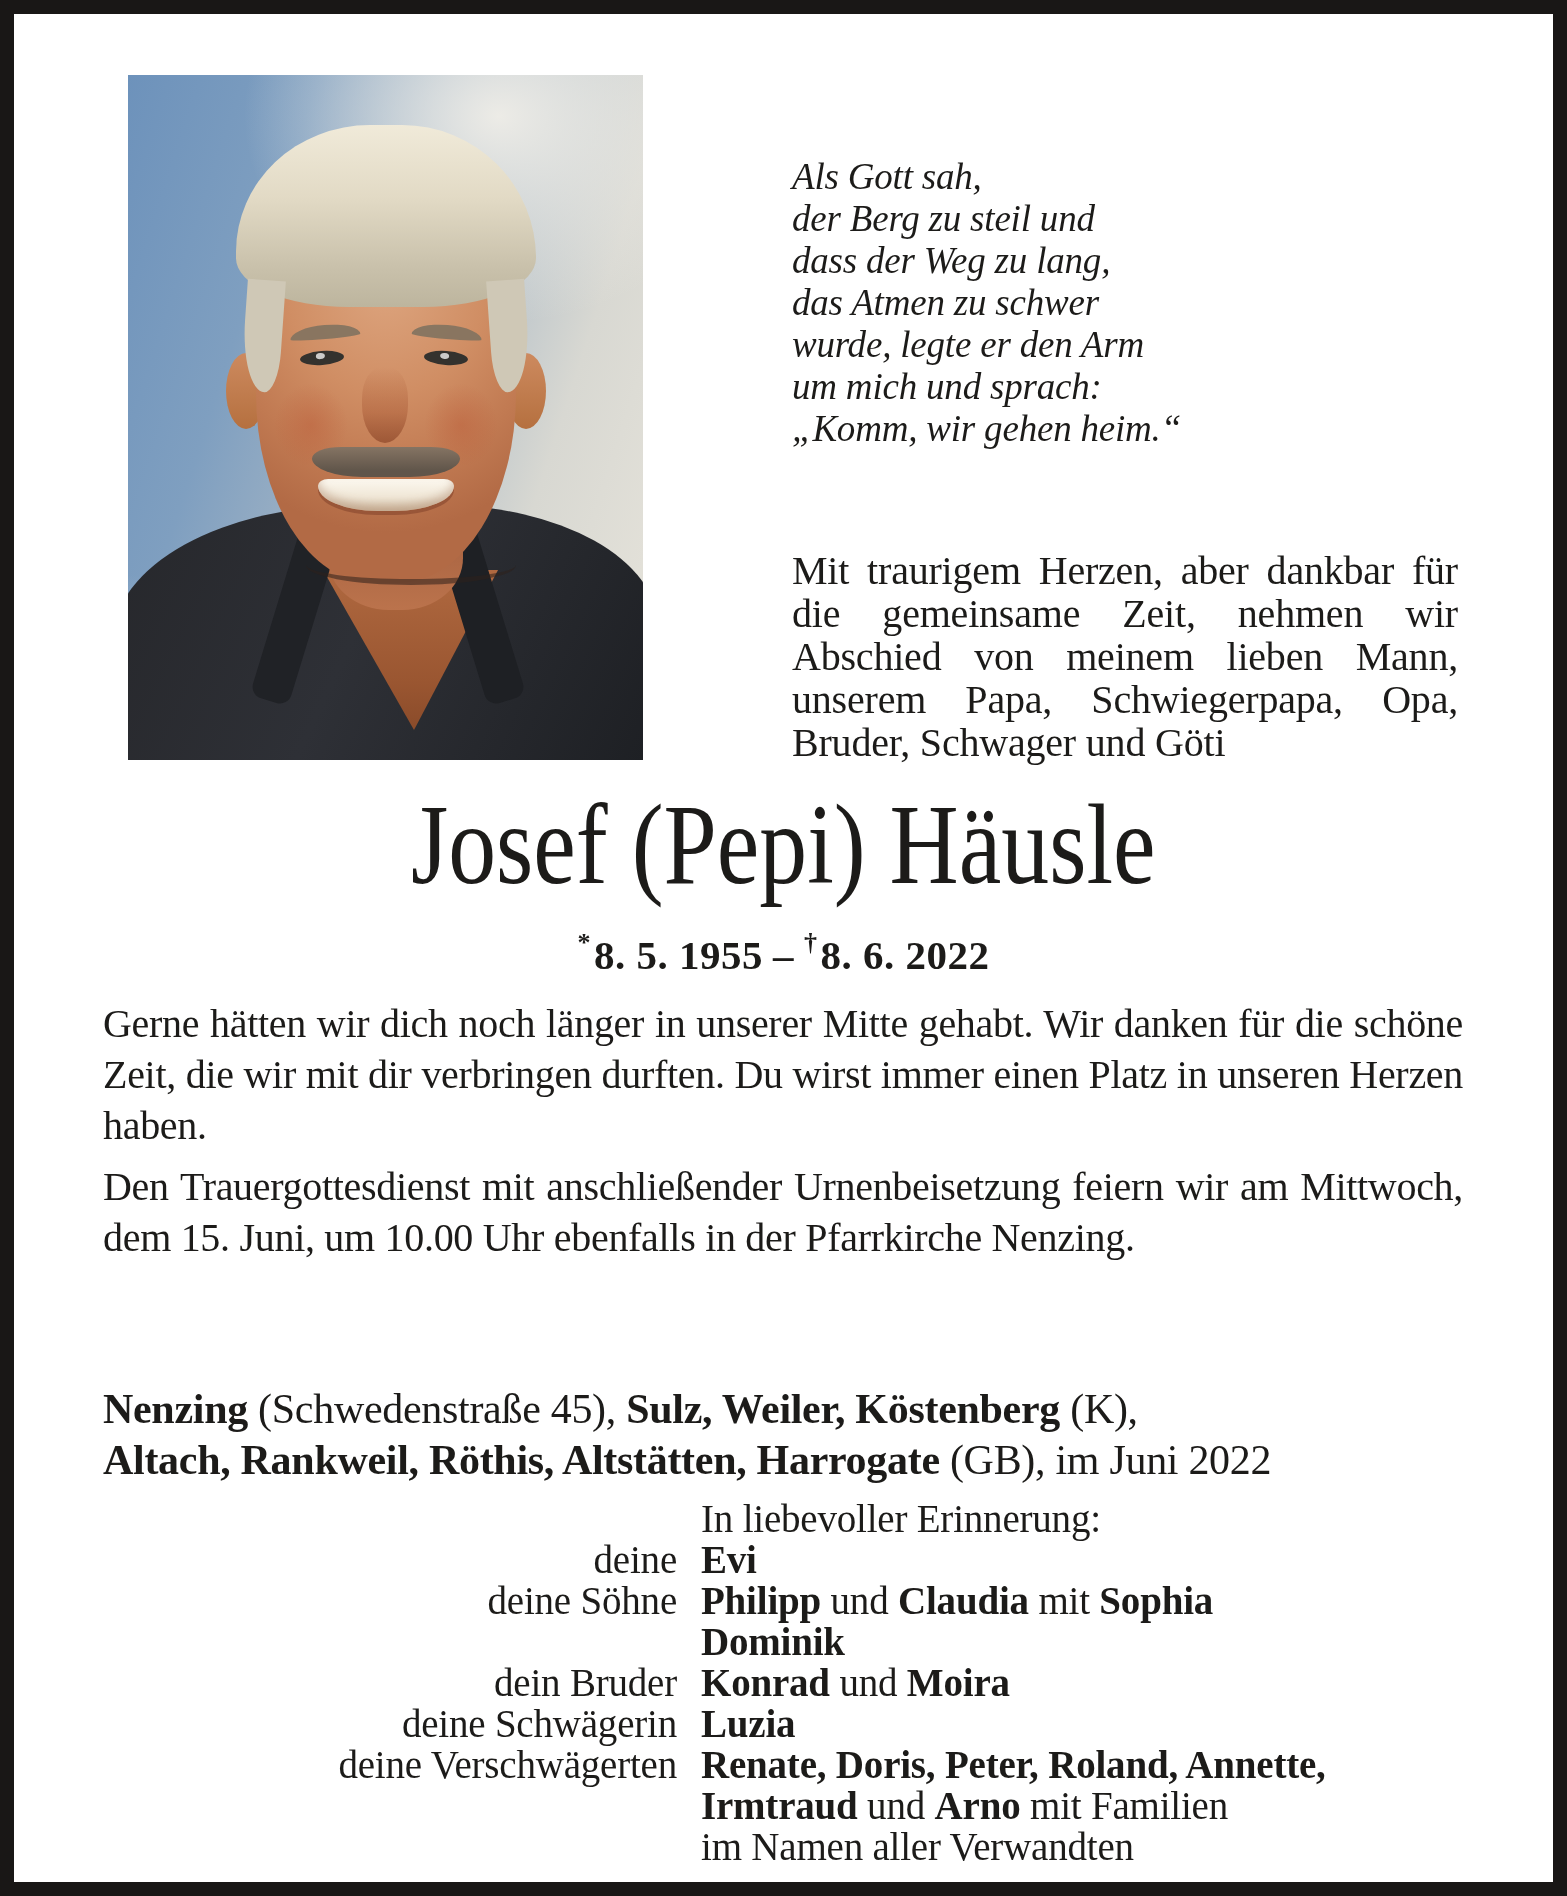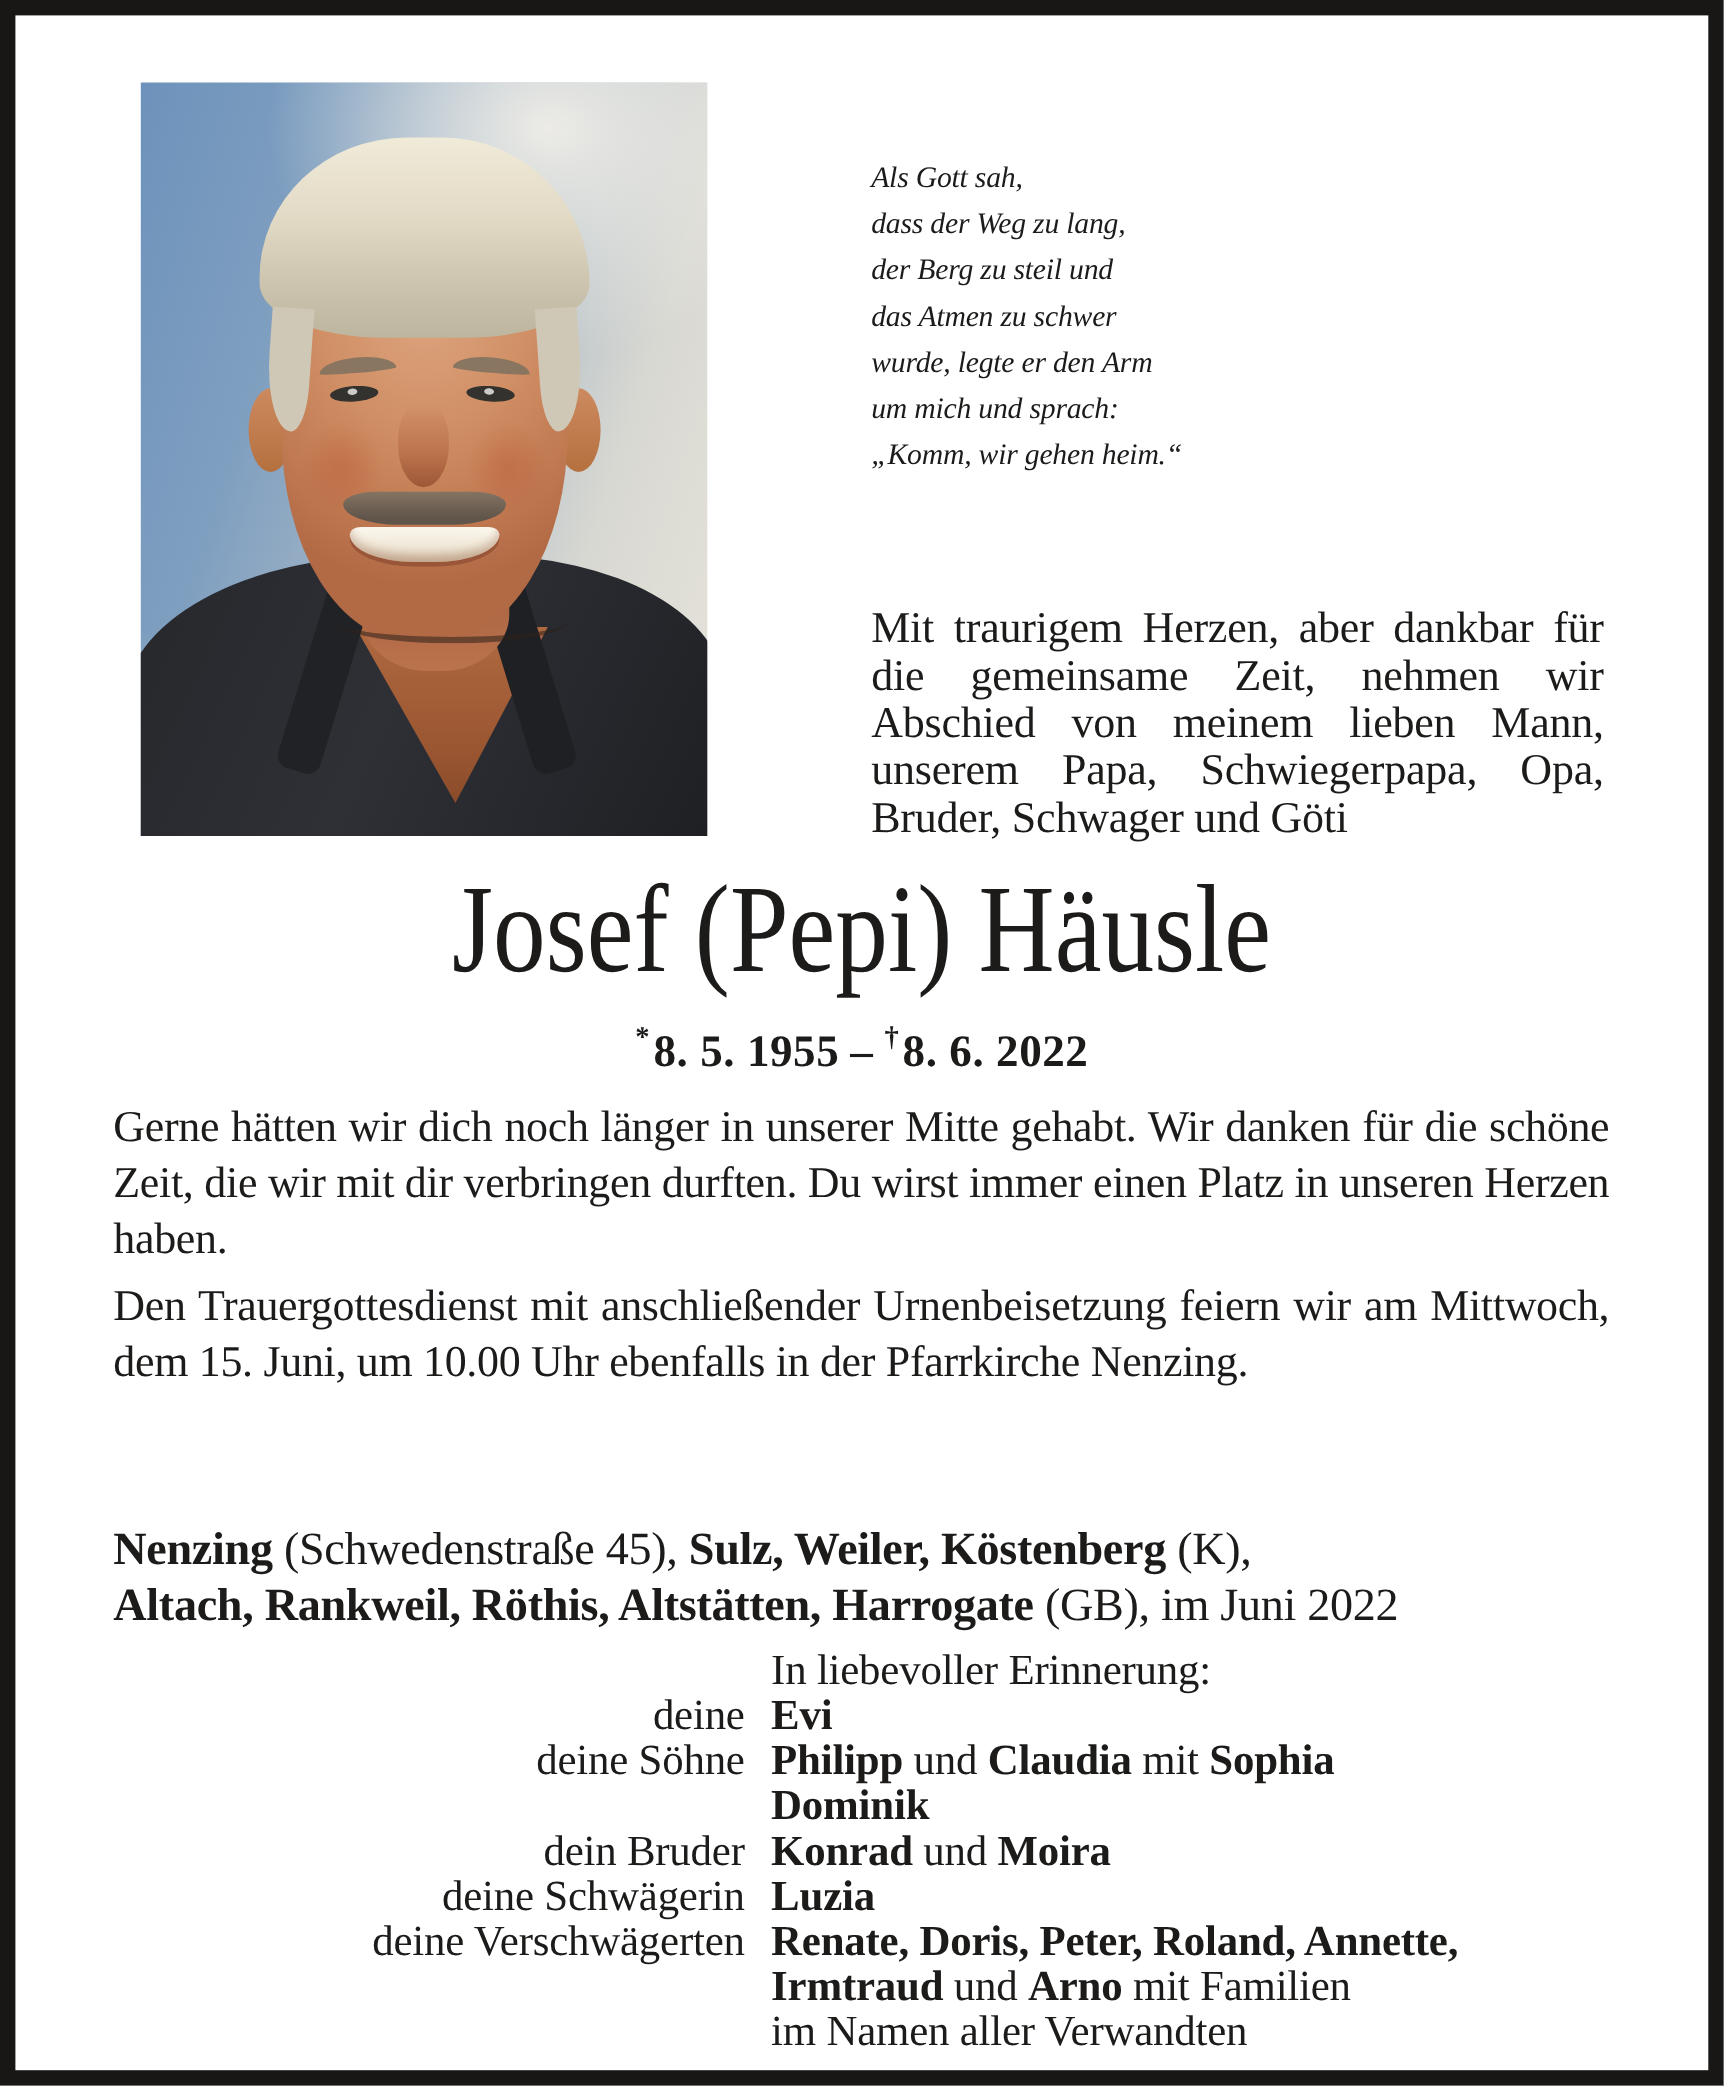--- a/index.html
+++ b/index.html
@@ -66,22 +66,22 @@
     background:radial-gradient(rgba(186,86,52,.38) 0%,rgba(186,86,52,0) 70%);}
   .cheek.l{left:146px;} .cheek.r{left:296px;}
   .mustache{left:184px; top:372px; width:148px; height:30px; z-index:14;
     background:linear-gradient(180deg,#857463 0%,#60554a 80%);
     border-radius:32% 32% 55% 55% / 62% 62% 100% 100%;}
   .mouth{left:190px; top:404px; width:136px; height:32px; z-index:13;
     background:linear-gradient(180deg,#fcf8ef 0%,#f0e7d7 55%,#d9c9b2 100%);
     border-radius:12px 12px 70px 70px / 8px 8px 30px 30px;
     box-shadow:0 4px 0 rgba(118,56,36,.45), inset 0 -6px 8px rgba(150,100,70,.35);}
   
-  .poem{position:absolute; left:792px; top:140px; width:600px;
-    font-style:italic; font-size:27px; line-height:42px; letter-spacing:-0.2px;}
+  .poem{position:absolute; left:792px; top:156px; width:600px;
+    font-style:italic; font-size:37px; line-height:42px; letter-spacing:-0.2px;}
   .intro{position:absolute; left:792px; top:549px; width:666px;
     font-size:40px; line-height:43px; text-align:justify; letter-spacing:-0.2px;}
   .title{position:absolute; left:0; top:782px; width:100%; text-align:center; z-index:2;}
   .title-scale{display:inline-block; transform:scaleX(0.84); transform-origin:center;
     font-size:114px; line-height:1.1; white-space:nowrap;}
   .dates{position:absolute; left:0; top:928px; width:100%; text-align:center;
     font-weight:bold; font-size:41px; letter-spacing:0.5px;}
   .dates sup{font-size:26px; vertical-align:18px; margin-right:3px;}
   .dates .sep{margin:0 10px;}
   .paras{position:absolute; left:103px; top:998px; width:1360px;
@@ -123,22 +123,22 @@
     <div class="brow r"></div>
     <div class="eye l"></div>
     <div class="eye r"></div>
     <div class="nose"></div>
     <div class="mustache"></div>
     <div class="mouth"></div>
   </div>
 
   <div class="poem">
     <div>Als Gott sah,</div>
+    <div>der Berg zu steil und</div>
     <div>dass der Weg zu lang,</div>
-    <div>der Berg zu steil und</div>
     <div>das Atmen zu schwer</div>
     <div>wurde, legte er den Arm</div>
     <div>um mich und sprach:</div>
     <div>„Komm, wir gehen heim.“</div>
   </div>
 
   <div class="intro">Mit traurigem Herzen, aber dankbar für die gemeinsame Zeit, nehmen wir Abschied von meinem lieben Mann, unserem Papa, Schwiegerpapa, Opa, Bruder, Schwager und Göti</div>
 
   <div class="title">
     <span class="title-scale">Josef (Pepi) Häusle</span>

